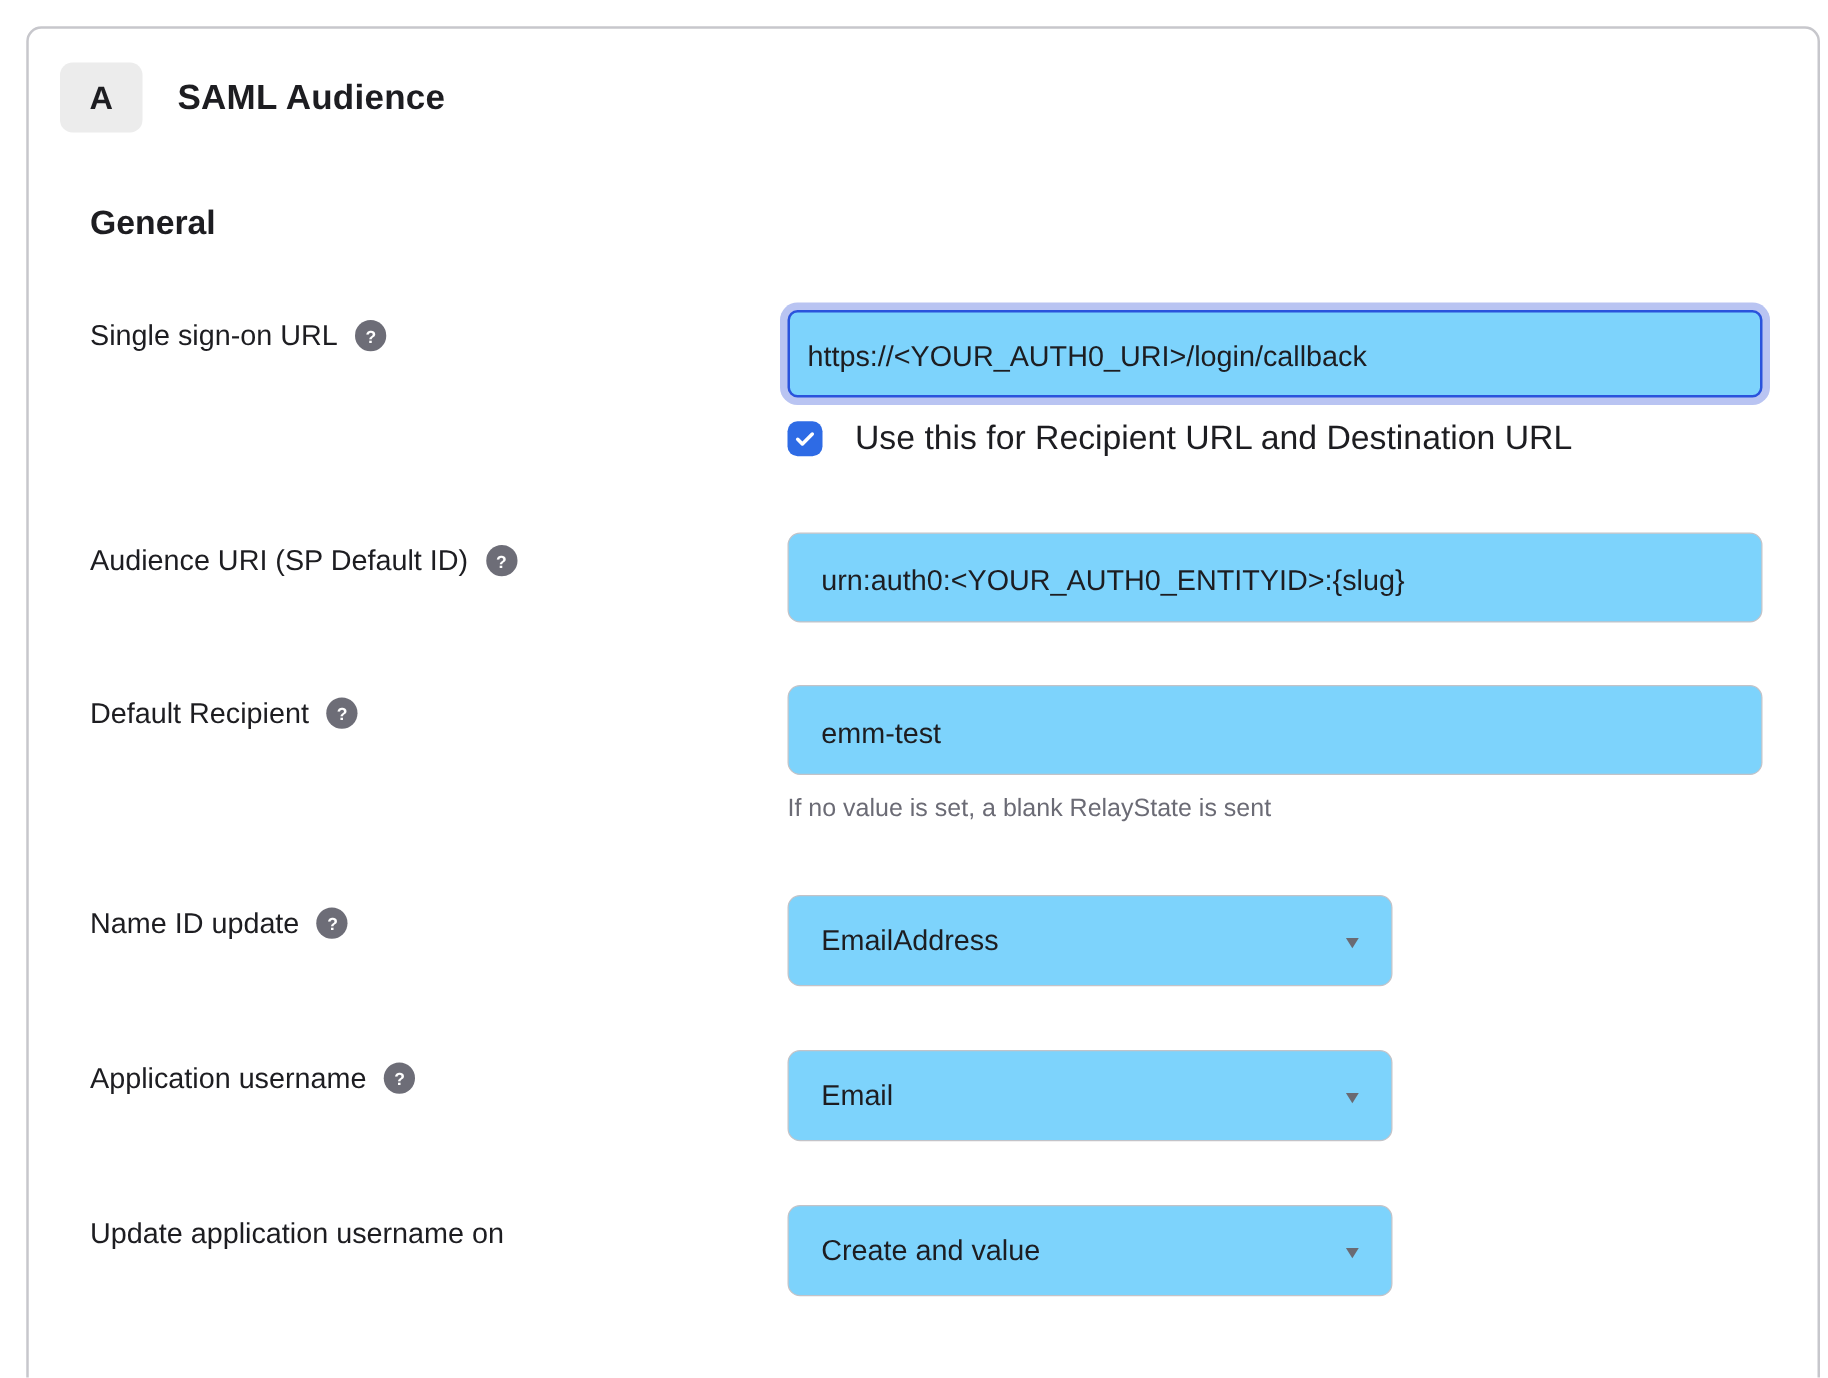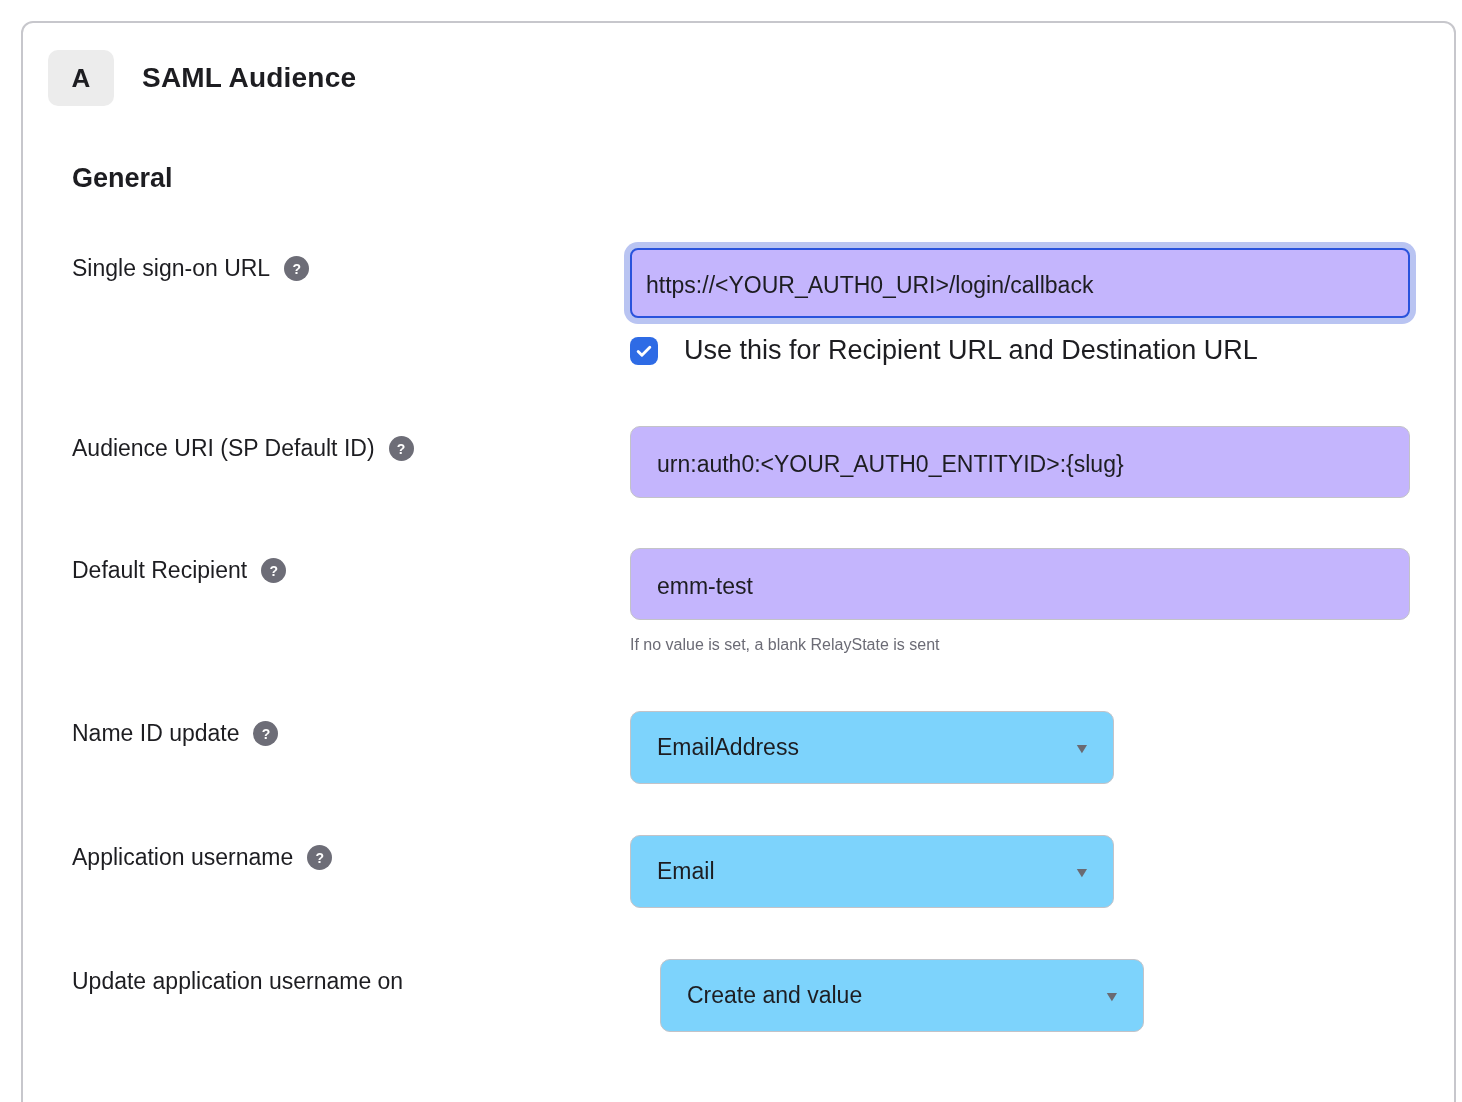--- a/index.html
+++ b/index.html
@@ -43,21 +43,21 @@
   .row {
     display: grid;
     grid-template-columns: 558px 1fr;
     align-items: start;
   }
   .row-sso   { margin-top: 52px; }
   .row-aud   { margin-top: 60px; }
   .row-relay { margin-top: 50px; }
   .row-nid   { margin-top: 57px; }
   .row-appu  { margin-top: 51px; }
-  .row-upd   { margin-top: 51px; gap: 30px; }
+  .row-upd   { margin-top: 51px; }
   .label-cell {
     padding-top: 9px;
     display: flex; align-items: center; gap: 14px;
   }
   .field-label { font-size: 23px; color: #1d1d21; }
   .help {
     width: 25px; height: 25px;
     border-radius: 50%;
     background: #6d6d77;
     display: inline-flex; align-items: center; justify-content: center;
@@ -67,21 +67,21 @@
   .help span {
     color: #ffffff; font-size: 14px; font-weight: 700; line-height: 1;
   }
   .text-input {
     width: 780px; height: 72px;
     border: 1.5px solid #c3c3c8;
     border-radius: 10px;
     padding: 4px 18px 0 26px;
     font-family: inherit;
     font-size: 23px; color: #1d1d21;
-    background: #c4b5fd;
+    background: #7dd3fc;
     outline: none;
     display: block;
   }
   .text-input.focused {
     height: 70px;
     border: 2px solid #2a53dc;
     border-radius: 8px;
     box-shadow: 0 0 0 6px #b9c4f2;
     padding-left: 14px;
     margin-top: 2px;
@@ -95,21 +95,21 @@
     background: #2e6be5;
     border-radius: 8px;
     display: flex; align-items: center; justify-content: center;
     flex: none;
     cursor: pointer;
   }
   .checkbox svg { width: 20px; height: 20px; }
   .checkbox-label { font-size: 27px; color: #1d1d21; }
   .helper-text {
     margin-top: 16px;
-    font-size: 16px;
+    font-size: 20px;
     color: #6b6b75;
   }
   .select-box {
     position: relative;
     width: 484px; height: 73px;
     border: 1.5px solid #c3c3c8;
     border-radius: 10px;
     background: #7dd3fc;
     display: flex; align-items: center;
     padding-left: 26px;

